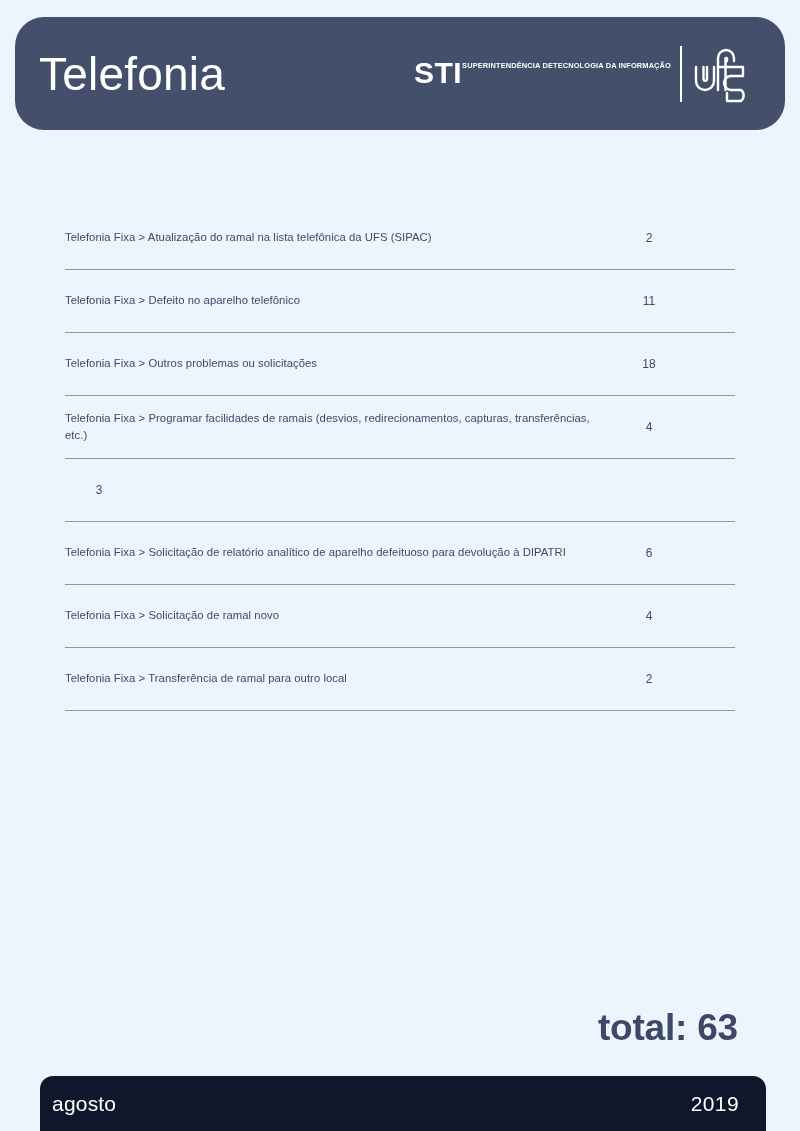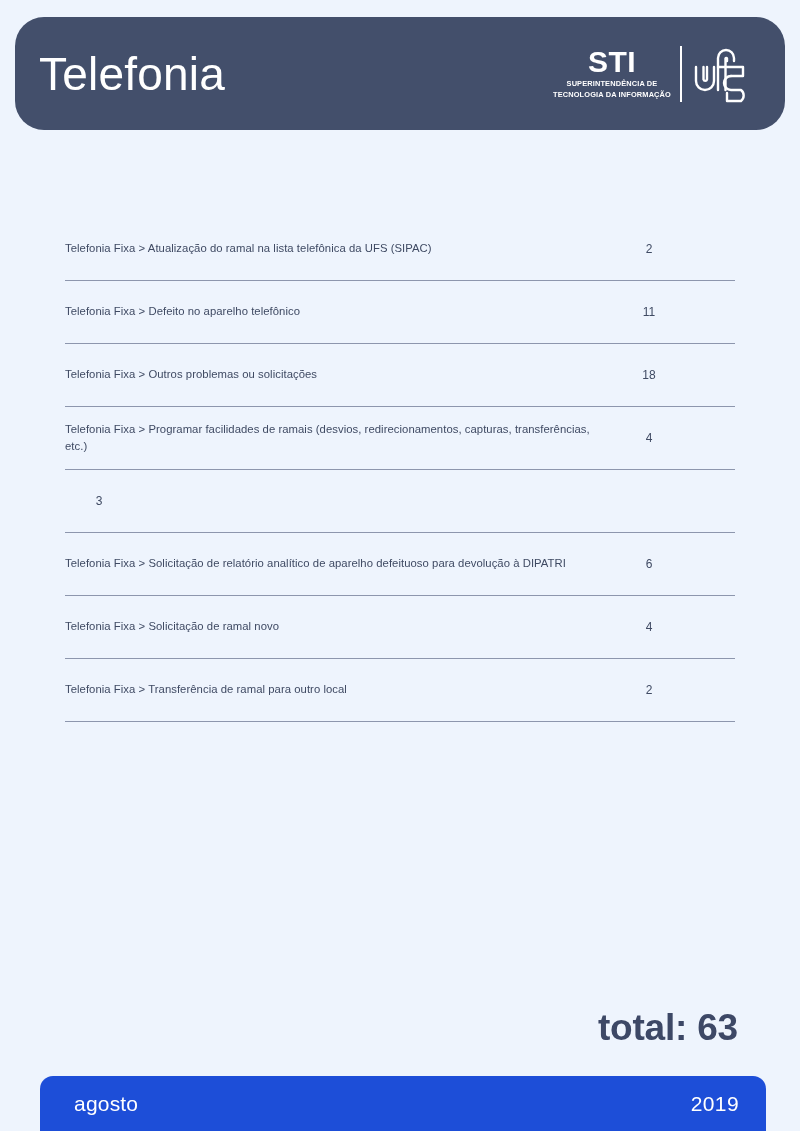--- a/index.html
+++ b/index.html
@@ -43,22 +43,21 @@
   
   .logo-block {
     display: flex;
     align-items: center;
     gap: 9px;
     padding-right: 6px;
   }
 
   .logo-sti {
     display: flex;
-    flex-direction: column;
-    align-items: center;
+    flex-direction: row;
     justify-content: center;
   }
 
   .sti-word {
     color: #ffffff;
     font-size: 30px;
     font-weight: bold;
     line-height: 0.95;
     letter-spacing: 0.5px;
   }
@@ -84,21 +83,21 @@
   .logo-ufs {
     width: 66px;
     height: 62px;
     display: block;
   }
 
   
   .table {
     position: absolute;
     left: 65px;
-    top: 218px;
+    top: 207px;
     width: 670px;
   }
 
   .row {
     display: flex;
     align-items: center;
     min-height: 63px;
     border-bottom: 1.6px solid #8d96ad;
     padding: 4px 0;
   }
@@ -137,26 +136,26 @@
     white-space: nowrap;
   }
 
   
   .footer-bar {
     position: absolute;
     left: 40px;
     top: 1076px;
     width: 726px;
     height: 55px;
-    background: #1d4ed8;
+    background: #0f172a;
     border-radius: 13px 13px 0 0;
     display: flex;
     align-items: center;
     justify-content: space-between;
-    padding: 0 27px 0 34px;
+    padding: 0 27px 0 12px;
   }
 
   .footer-month {
     color: #ffffff;
     font-size: 21px;
     font-weight: 300;
     letter-spacing: 0.2px;
   }
 
   .footer-year {

